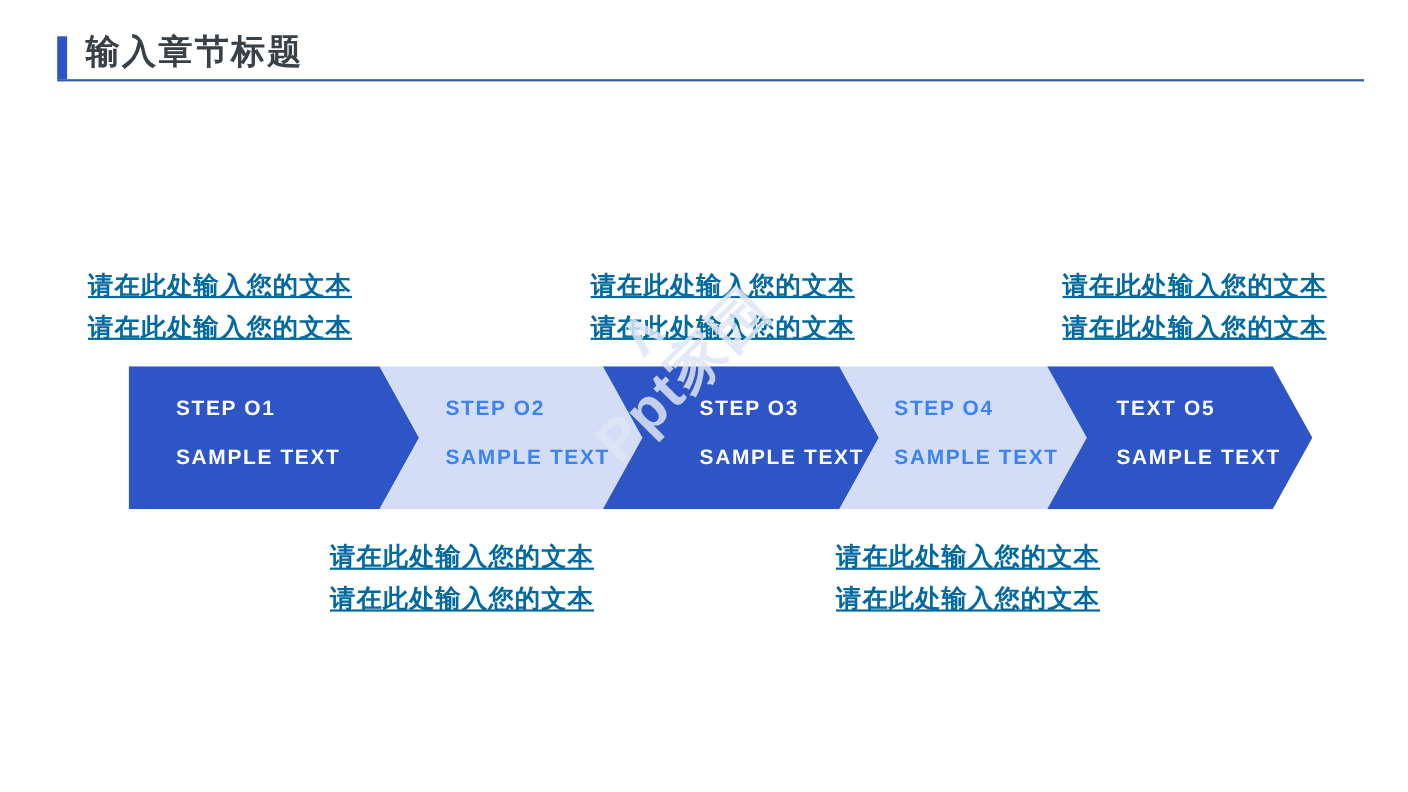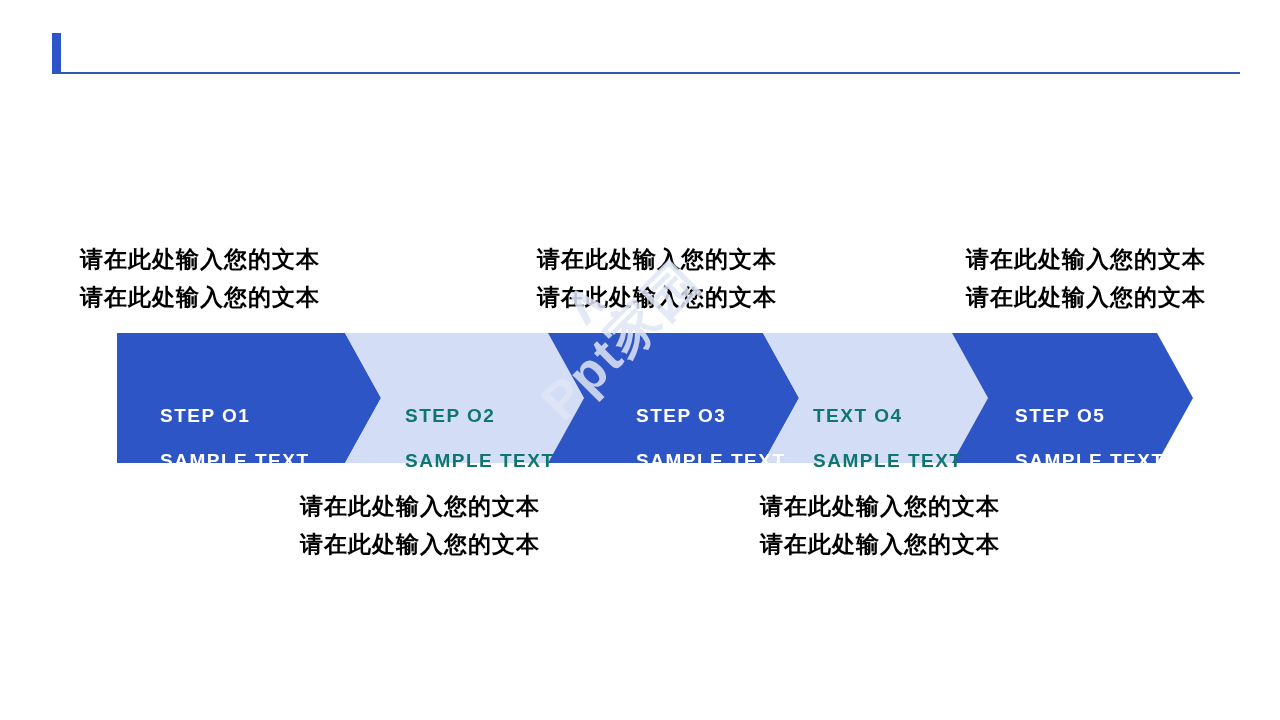--- a/index.html
+++ b/index.html
@@ -21,36 +21,36 @@
     font-size:31px;font-weight:bold;color:#3A4047;letter-spacing:2px;
   }
   .title-rule{
     position:absolute;left:52px;top:72px;width:1188px;height:2px;
     background:#2E5BB0;
   }
 
   
   .ph-group{
     position:absolute;
-    color:#000000;font-size:23px;font-weight:600;
-    letter-spacing:1px;line-height:38px;white-space:nowrap;
+    color:#0369a1;font-size:23px;font-weight:600;
+    letter-spacing:1px;line-height:38px;white-space:nowrap;text-decoration:underline;
   }
 
   
   .band{position:absolute;left:117px;top:333px;width:1076px;height:130px;}
   .chev-dark{fill:#2E55C6;}
   .chev-light{fill:#D3DDF5;}
 
   .step-label{
     position:absolute;white-space:nowrap;
-    font-size:19px;font-weight:bold;letter-spacing:1.5px;margin-top:44px;
+    font-size:19px;font-weight:bold;letter-spacing:1.5px;
   }
   .step-label .line2{margin-top:23px;text-align:center;}
   .step-white{color:#FFFFFF;}
-  .step-blue{color:#0f766e;}
+  .step-blue{color:#3b82f6;}
 
   
   .watermark{
     position:absolute;left:520px;top:250px;width:280px;height:260px;
     transform:rotate(-45deg);
     pointer-events:none;
     color:rgba(222,229,245,0.85);
     text-align:center;
   }
   .watermark .wm-logo{
@@ -59,20 +59,21 @@
   .watermark .wm-text{
     display:block;font-size:52px;font-weight:bold;letter-spacing:2px;
   }
 </style>
 </head>
 <body>
 
 <div class="slide">
 
   <div class="title-bar"></div>
+  <div class="slide-title">输入章节标题</div>
   <div class="title-rule"></div>
 
   <div class="ph-group" style="left:80px;top:240px;">
     <div>请在此处输入您的文本</div>
     <div>请在此处输入您的文本</div>
   </div>
   <div class="ph-group" style="left:537px;top:240px;">
     <div>请在此处输入您的文本</div>
     <div>请在此处输入您的文本</div>
   </div>
@@ -95,25 +96,25 @@
   </div>
   <div class="step-label step-blue" style="left:405px;top:361px;">
     <div class="line1">STEP O2</div>
     <div class="line2">SAMPLE TEXT</div>
   </div>
   <div class="step-label step-white" style="left:636px;top:361px;">
     <div class="line1">STEP O3</div>
     <div class="line2">SAMPLE TEXT</div>
   </div>
   <div class="step-label step-blue" style="left:813px;top:361px;">
-    <div class="line1">TEXT O4</div>
+    <div class="line1">STEP O4</div>
     <div class="line2">SAMPLE TEXT</div>
   </div>
   <div class="step-label step-white" style="left:1015px;top:361px;">
-    <div class="line1">STEP O5</div>
+    <div class="line1">TEXT O5</div>
     <div class="line2">SAMPLE TEXT</div>
   </div>
 
   <div class="watermark">
     <span class="wm-logo">∧</span>
     <span class="wm-text">Ppt家园</span>
   </div>
 
   <div class="ph-group" style="left:300px;top:487px;">
     <div>请在此处输入您的文本</div>

